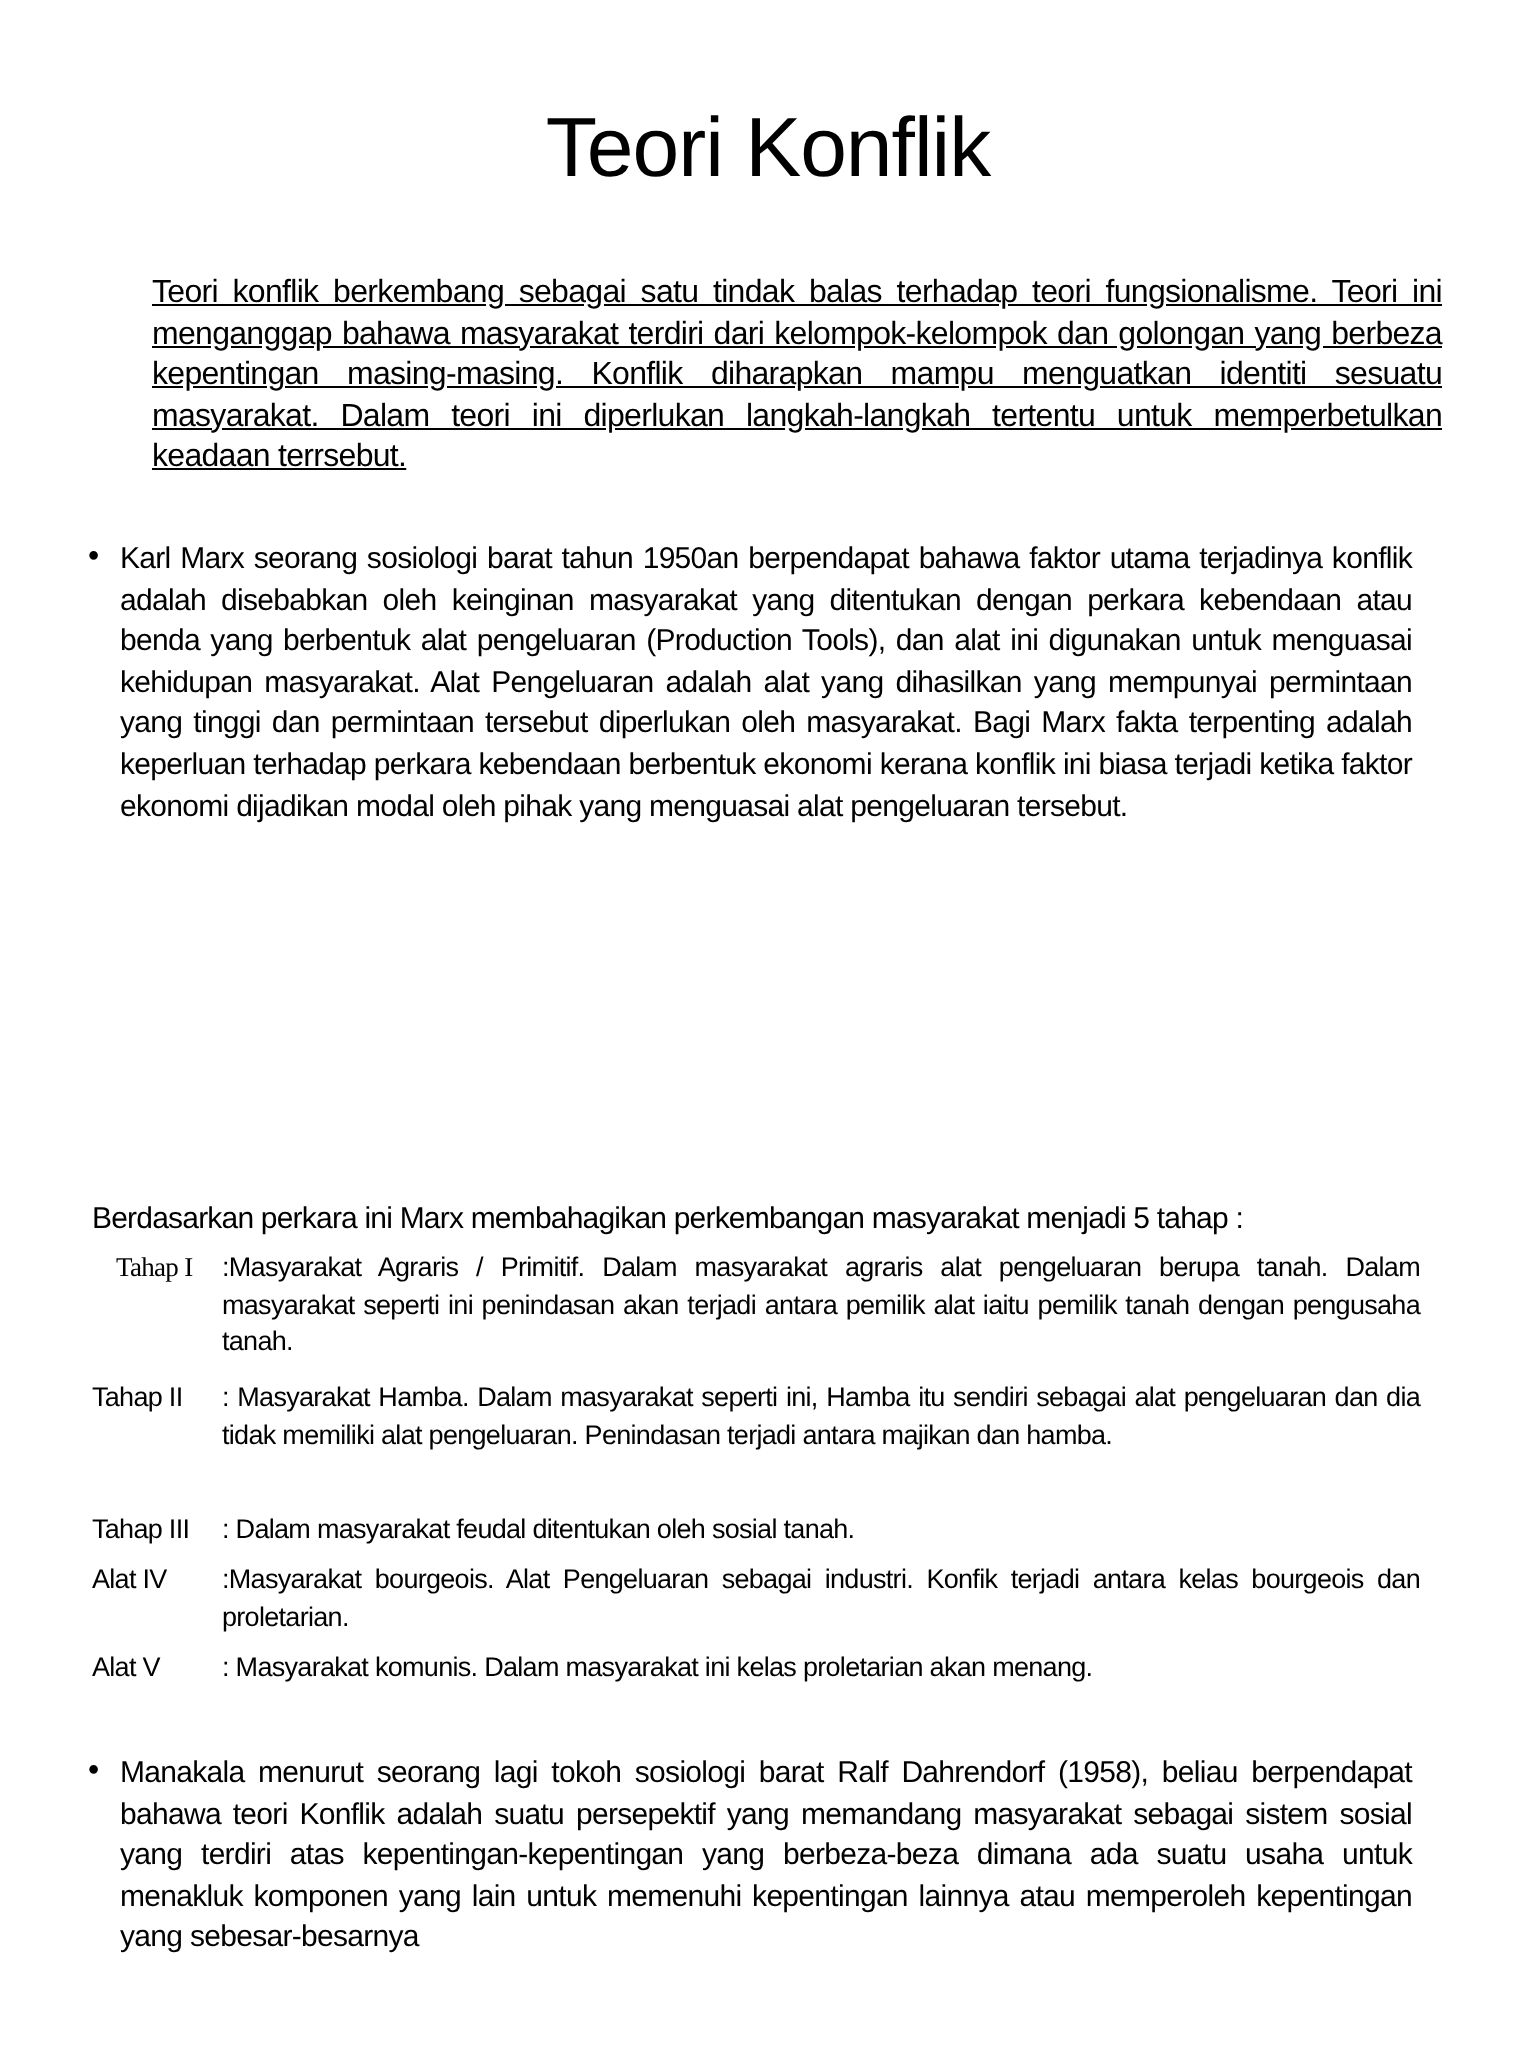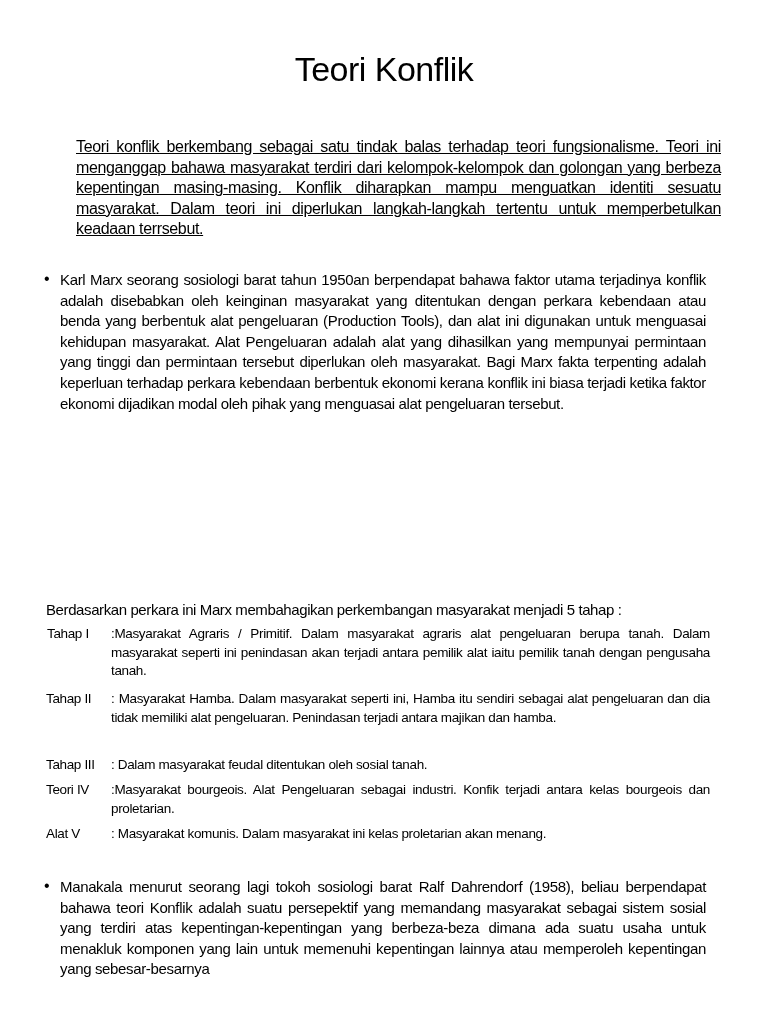--- a/index.html
+++ b/index.html
@@ -1,29 +1,29 @@
 <!DOCTYPE html>
 <html><head>
 <meta charset="utf-8">
 <style>
   html, body { margin: 0; padding: 0; background: #ffffff; }
   body { width: 768px; height: 1024px; position: relative; overflow: hidden; color: #000; font-family: "Liberation Sans", sans-serif; }
-  .title { position: absolute; top: 50px; left: 0; width: 768px; text-align: center; font-size: 34px; letter-spacing: -0.5px; }
+  .title { position: absolute; top: 50px; left: 0; width: 768px; text-align: center; font-size: 42px; letter-spacing: -0.5px; }
   .para { position: absolute; text-align: justify; text-align-last: left; text-decoration: underline; }
   .intro { left: 76px; top: 137px; width: 645px; font-size: 16px; line-height: 20.6px; letter-spacing: -0.35px; }
   .bullet-block { position: absolute; left: 44px; width: 678px; }
   .bullet-dot { position: absolute; left: 0; top: 0; font-size: 16px; }
   .bullet-text { position: absolute; left: 16px; width: 646px; font-size: 15px; line-height: 20.6px; text-align: justify; text-align-last: left; letter-spacing: -0.35px; }
   .marx { top: 270px; }
   .dahr { top: 877px; }
   .stages-intro { position: absolute; left: 46px; top: 601px; font-size: 15px; letter-spacing: -0.4px; }
   .stage { position: absolute; left: 46px; width: 676px; font-size: 13.5px; line-height: 18.6px; letter-spacing: -0.35px; }
   .stage-label { position: absolute; left: 0; top: 0; }
   .stage-text { position: absolute; left: 65px; width: 599px; text-align: justify; text-align-last: left; }
-  .s1 { top: 625px; } .s1 .stage-label { left: 1px; }
+  .s1 { top: 625px; } .s1 .stage-label { left: 12px; font-family: Liberation Serif, serif; }
   .s2 { top: 690px; }
   .s3 { top: 756px; }
   .s4 { top: 781px; }
   .s5 { top: 825px; }
 </style>
 </head>
 <body>
 
 <div>
   <div class="title">Teori Konflik</div>
@@ -43,21 +43,21 @@
   </div>
   <div class="stage s2">
     <span class="stage-label">Tahap II</span>
     <div class="stage-text">: Masyarakat Hamba. Dalam masyarakat seperti ini, Hamba itu sendiri sebagai alat pengeluaran dan dia tidak memiliki alat pengeluaran. Penindasan terjadi antara majikan dan hamba.</div>
   </div>
   <div class="stage s3">
     <span class="stage-label">Tahap III</span>
     <div class="stage-text">:  Dalam masyarakat feudal ditentukan oleh sosial tanah.</div>
   </div>
   <div class="stage s4">
-    <span class="stage-label">Teori IV</span>
+    <span class="stage-label">Alat IV</span>
     <div class="stage-text">:Masyarakat bourgeois. Alat Pengeluaran sebagai industri. Konfik terjadi antara kelas bourgeois  dan proletarian.</div>
   </div>
   <div class="stage s5">
     <span class="stage-label">Alat V</span>
     <div class="stage-text">:  Masyarakat komunis. Dalam masyarakat ini kelas proletarian akan menang.</div>
   </div>
 
   <div class="bullet-block dahr">
     <span class="bullet-dot">•</span>
     <div class="bullet-text">Manakala menurut seorang lagi tokoh sosiologi barat Ralf Dahrendorf (1958), beliau berpendapat bahawa teori Konflik adalah suatu persepektif yang memandang masyarakat sebagai sistem sosial yang terdiri atas kepentingan-kepentingan yang berbeza-beza dimana ada suatu usaha untuk menakluk komponen yang lain untuk memenuhi kepentingan lainnya atau memperoleh kepentingan yang sebesar-besarnya</div>

